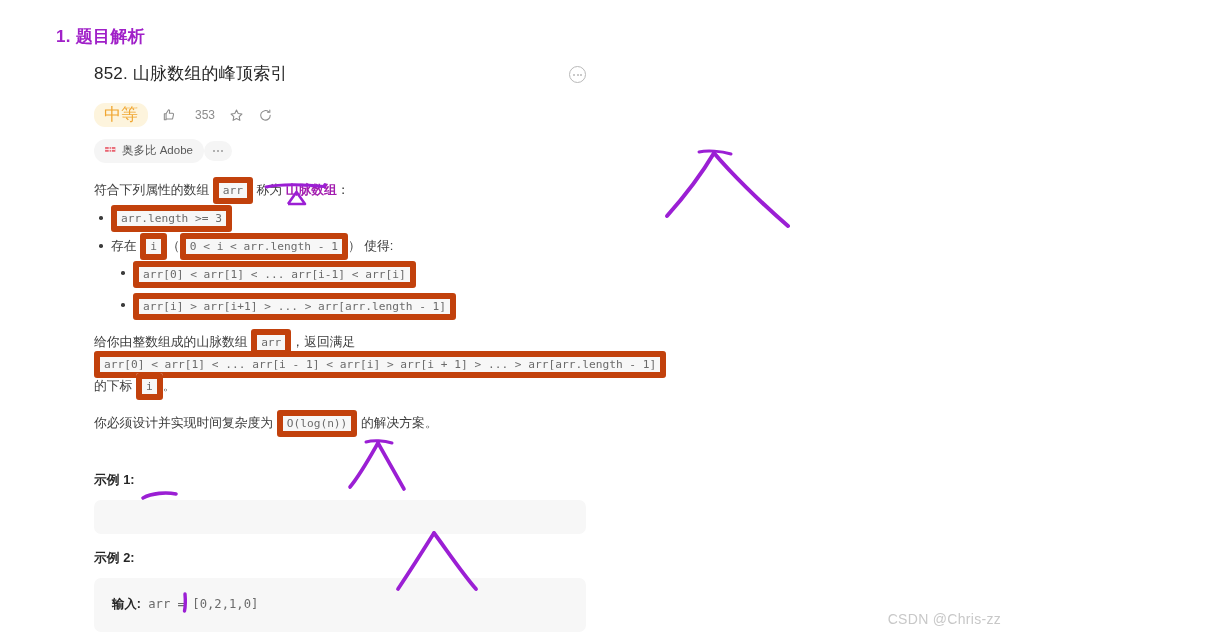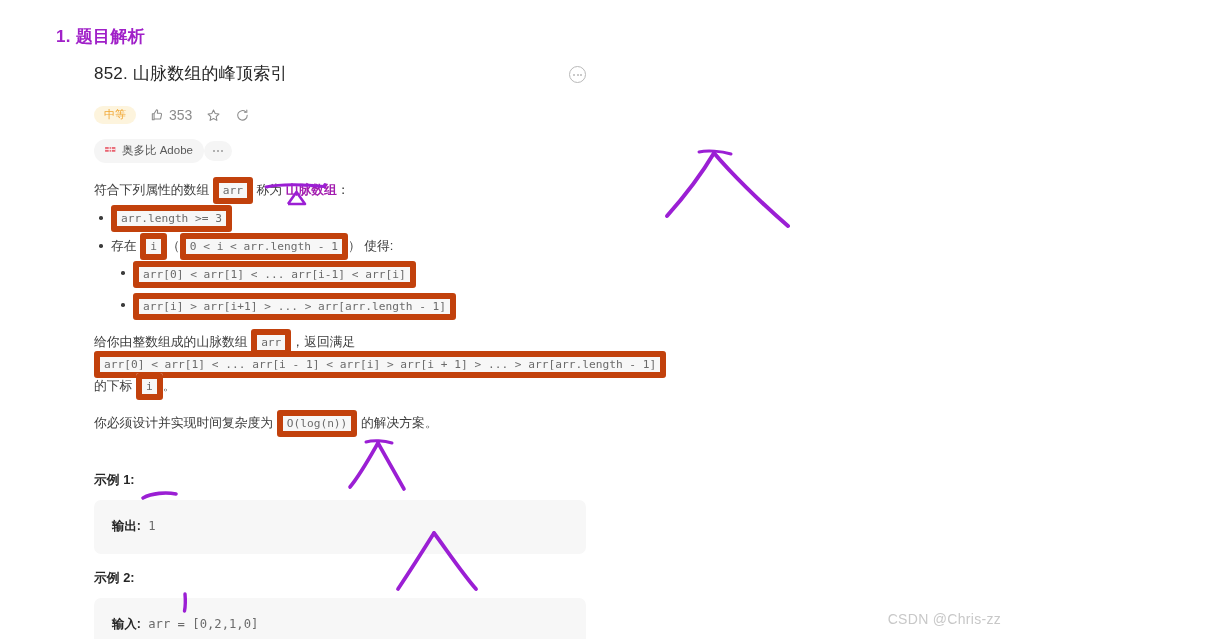--- a/index.html
+++ b/index.html
@@ -68,32 +68,32 @@
   .meta-row {
     display: flex;
     align-items: center;
     gap: 14px;
     margin-top: 18px;
     height: 22px;
   }
   .badge-difficulty {
     background: #fdf4dd;
     color: #f0a631;
-    font-size: 11px;
+    font-size: 17px;
     padding: 3px 10px 4px;
     border-radius: 11px;
     line-height: 1;
     white-space: nowrap;
   }
   .icon-btn {
     display: flex;
     align-items: center;
-    gap: 5px;
+    gap: 19px;
     color: #8c8c8c;
-    font-size: 14px;
+    font-size: 12px;
   }
   .icon-btn svg { display: block; }
 
   
   .tag-row {
     display: flex;
     align-items: center;
     margin-top: 13px;
   }
   .tag {
@@ -308,24 +308,20 @@
           <code class="chip">O(log(n))</code>
           <span>的解决方案。</span>
         </p>
       </div>
     </div>
 
     <div class="examples">
 
       <div class="example-label">示例 1:</div>
       <div class="example-box">
-        <div>
-          <b>输出:</b>
-          <span>1</span>
-        </div>
       </div>
 
       <div class="example-label">示例 2:</div>
       <div class="example-box">
         <div>
           <b>输入:</b>
           <span>arr = [0,2,1,0]</span>
         </div>
       </div>
     </div>

